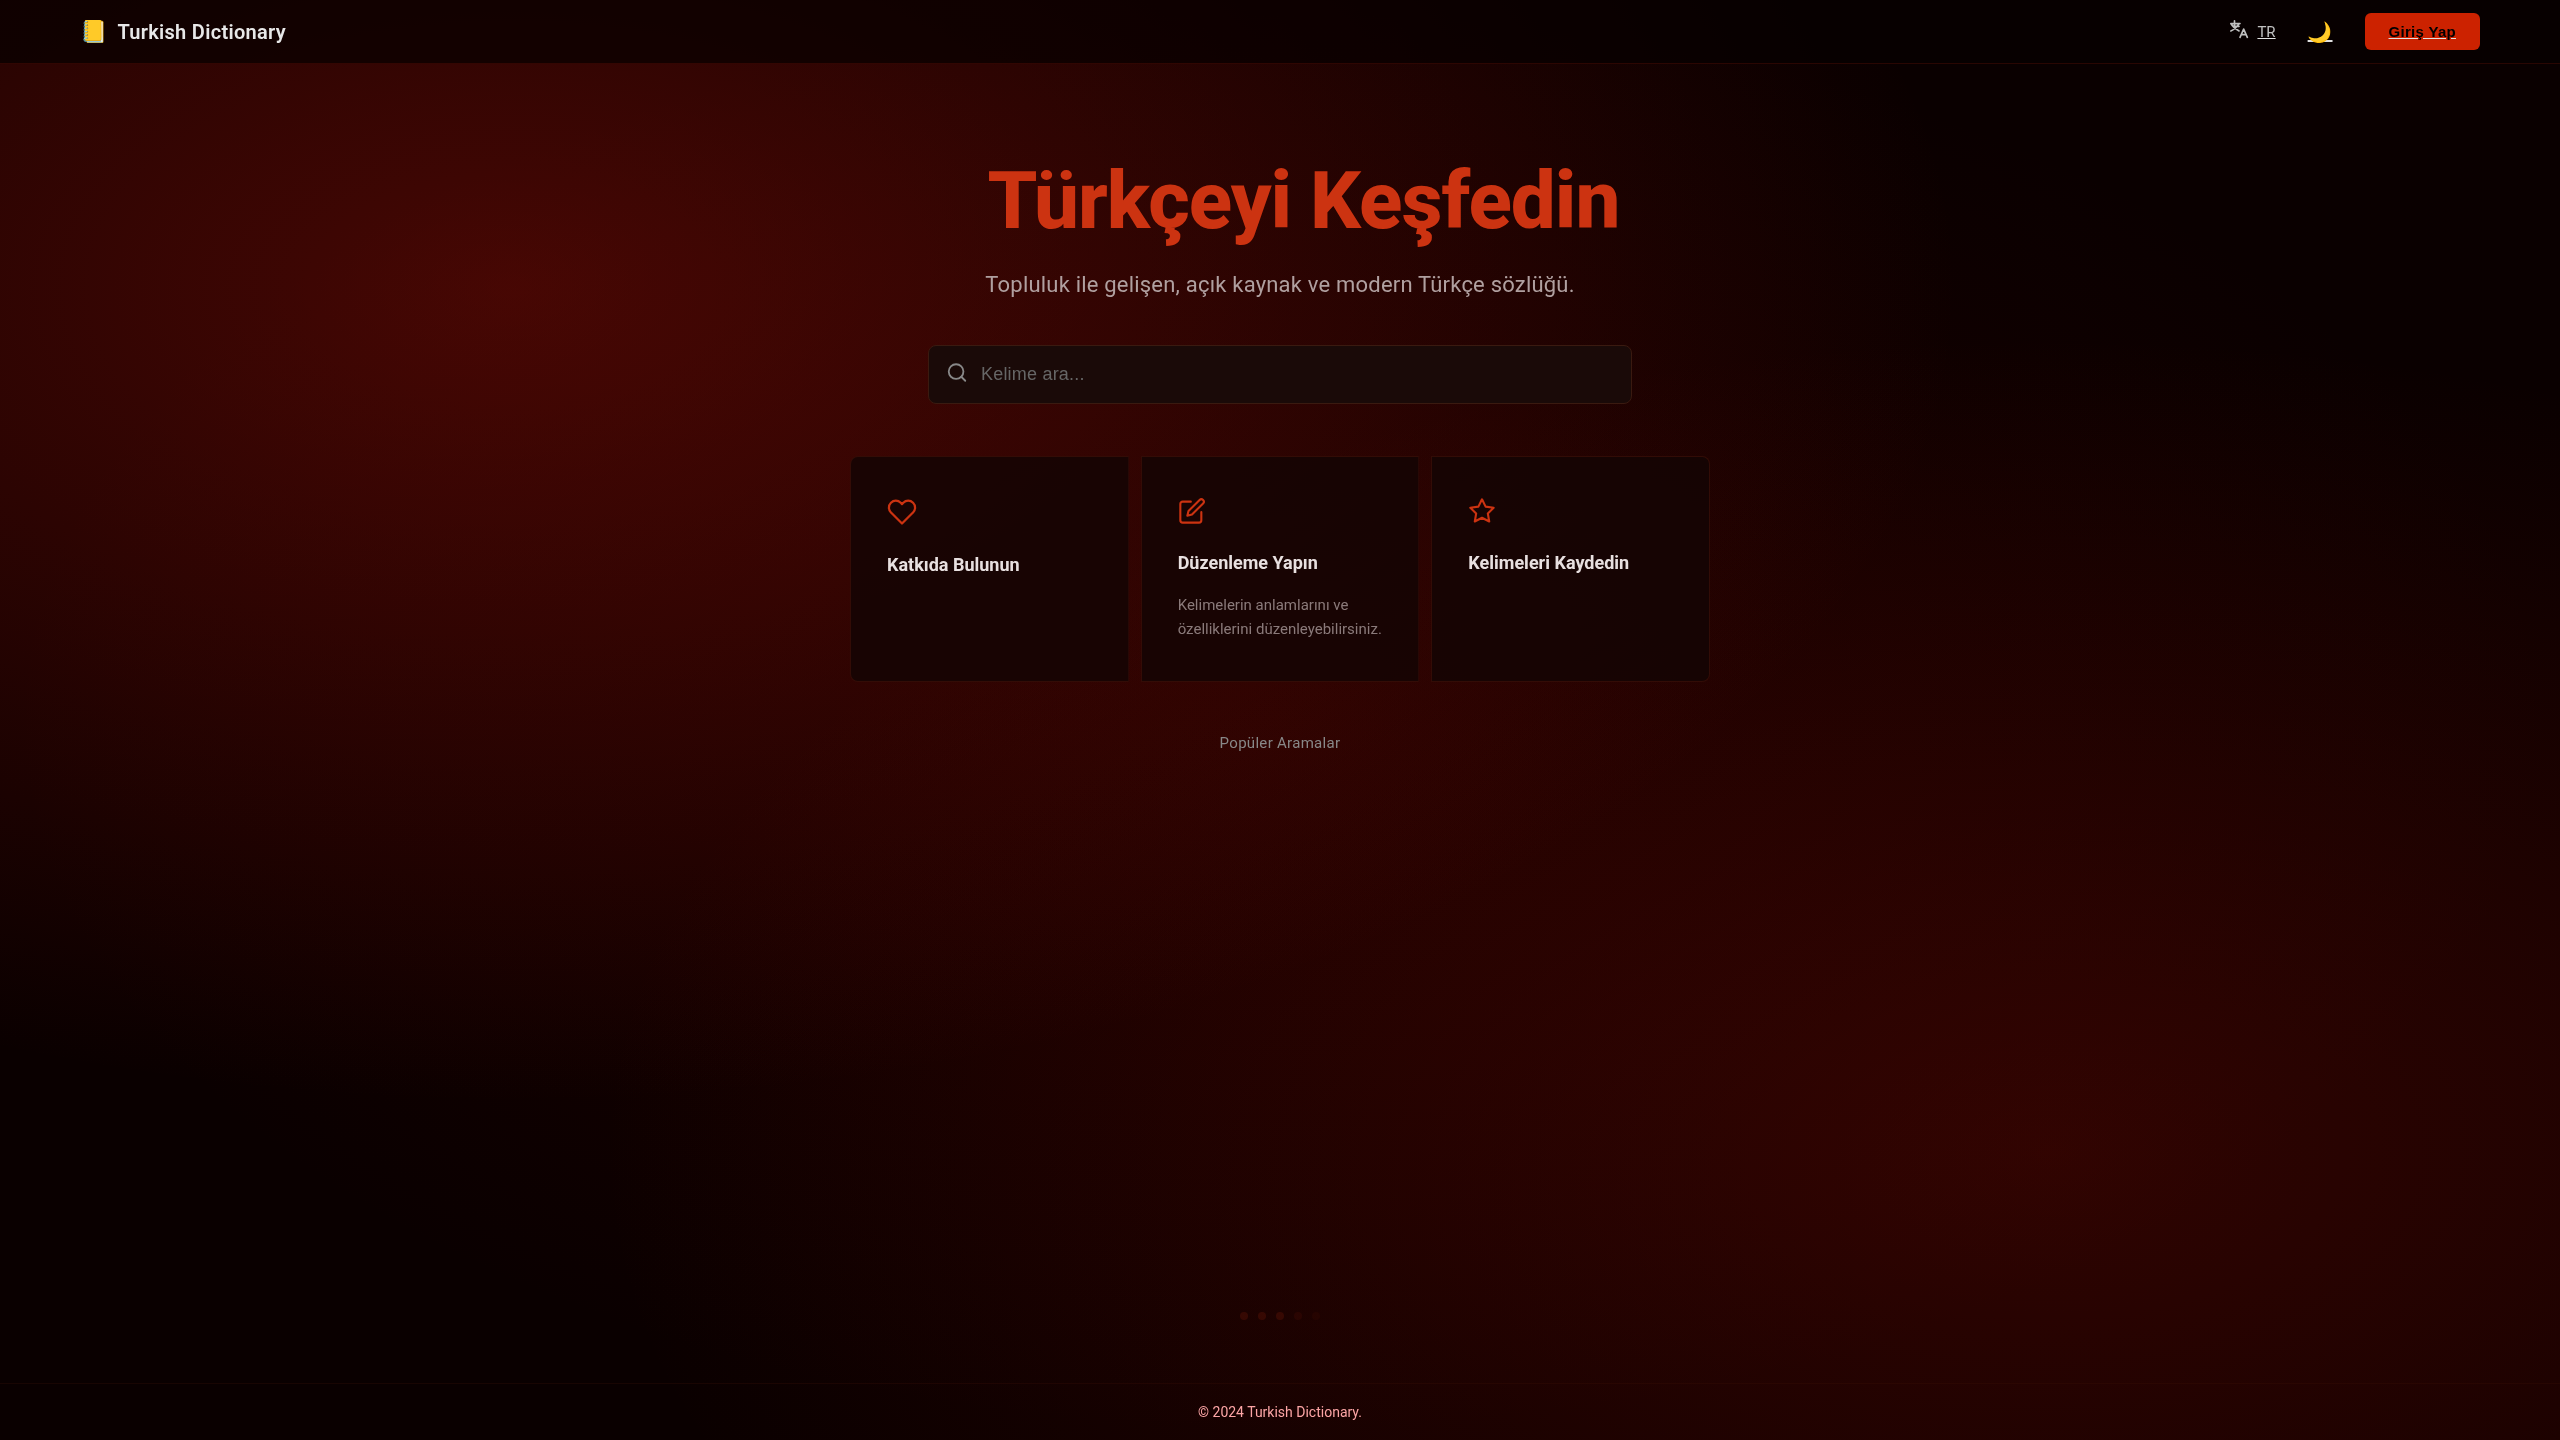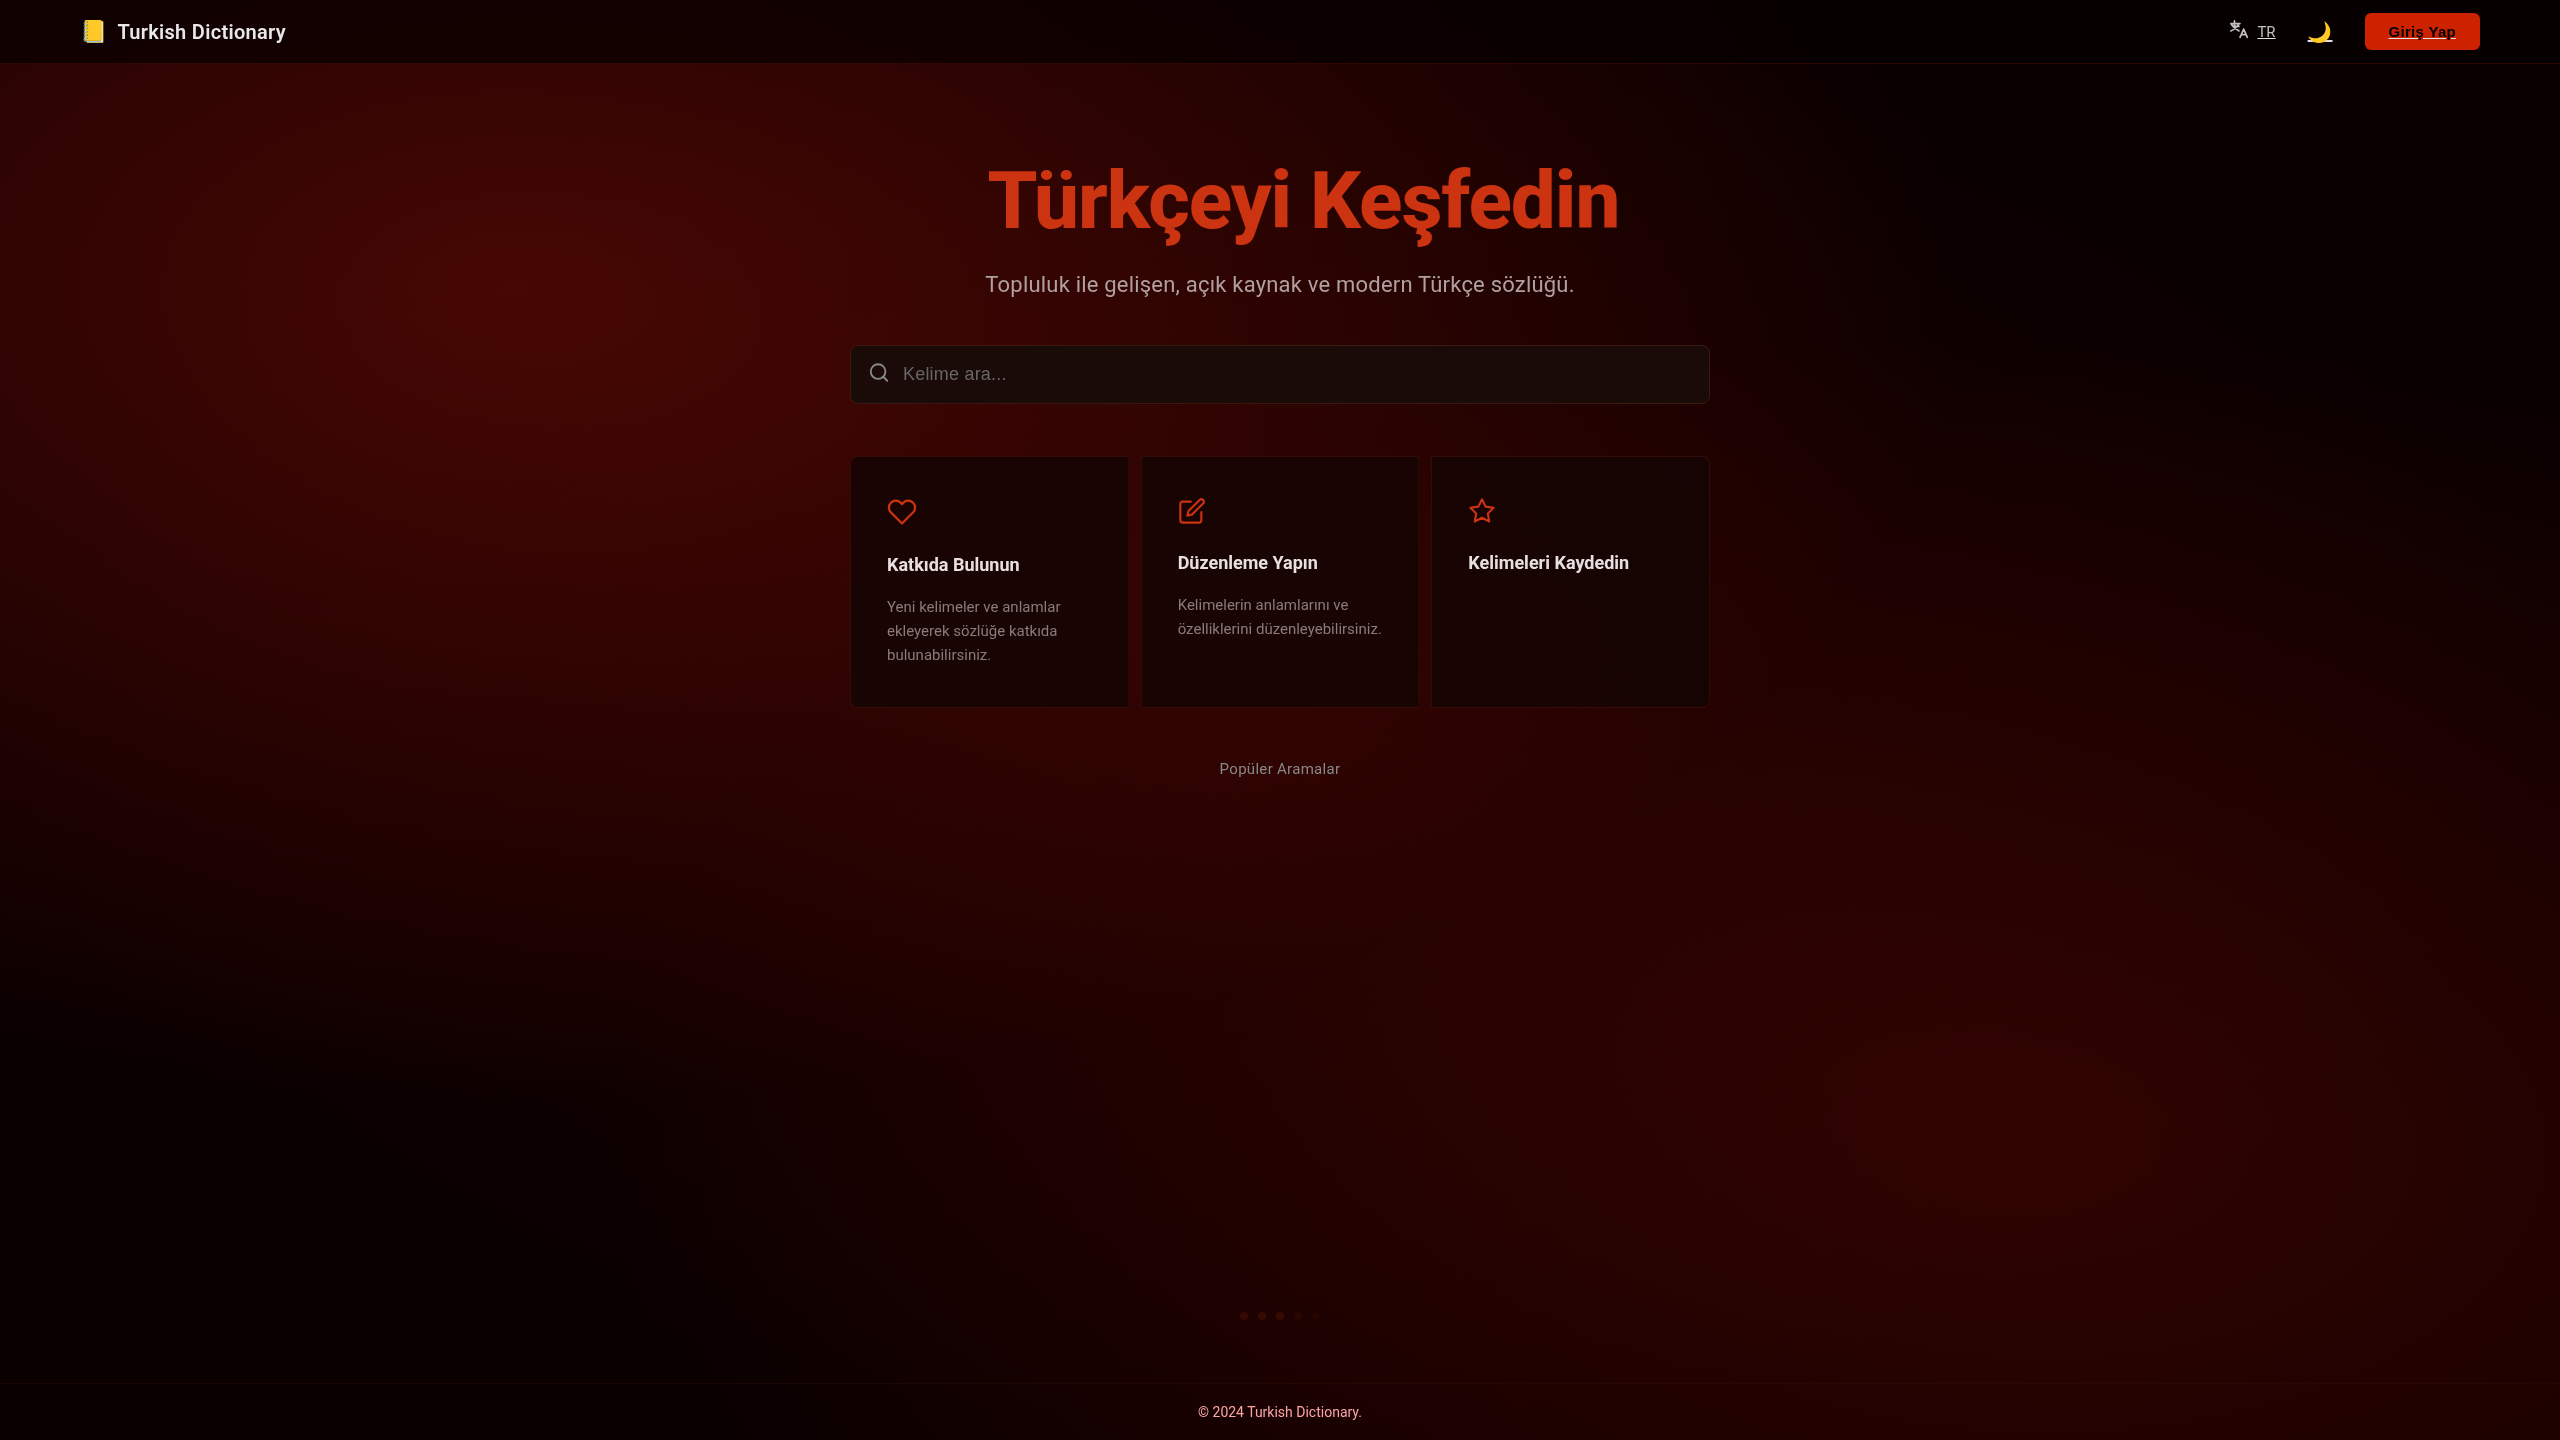--- a/index.html
+++ b/index.html
@@ -130,21 +130,21 @@
     .hero-subtitle {
       font-size: 22px;
       color: #b0a0a0;
       text-align: center;
       margin-bottom: 48px;
       letter-spacing: 0.2px;
     }
 
     
     .search-container {
-      width: 860px;
+      width: 704px;
       position: relative;
       margin-bottom: 52px;
     }
 
     .search-icon-wrap {
       position: absolute;
       left: 18px;
       top: 50%;
       transform: translateY(-50%);
       color: #888;
@@ -322,21 +322,20 @@
 
   <div class="cards-container">
 
     <div class="card">
       <span class="card-icon">
         <svg width="30" height="30" viewBox="0 0 24 24" fill="none" stroke="#cc3311" stroke-width="1.8" stroke-linecap="round" stroke-linejoin="round">
           <path d="M20.84 4.61a5.5 5.5 0 0 0-7.78 0L12 5.67l-1.06-1.06a5.5 5.5 0 0 0-7.78 7.78l1.06 1.06L12 21.23l7.78-7.78 1.06-1.06a5.5 5.5 0 0 0 0-7.78z"></path>
         </svg>
       </span>
       <div class="card-title">Katkıda Bulunun</div>
-      <p class="card-desc">Yeni kelimeler ve anlamlar ekleyerek sözlüğe katkıda bulunabilirsiniz.</p>
     </div>
 
     <div class="card">
       <span class="card-icon">
         <svg width="28" height="28" viewBox="0 0 24 24" fill="none" stroke="#cc3311" stroke-width="1.8" stroke-linecap="round" stroke-linejoin="round">
           <path d="M11 4H4a2 2 0 0 0-2 2v14a2 2 0 0 0 2 2h14a2 2 0 0 0 2-2v-7"></path>
           <path d="M18.5 2.5a2.121 2.121 0 0 1 3 3L12 15l-4 1 1-4 9.5-9.5z"></path>
         </svg>
       </span>
       <div class="card-title">Düzenleme Yapın</div>

